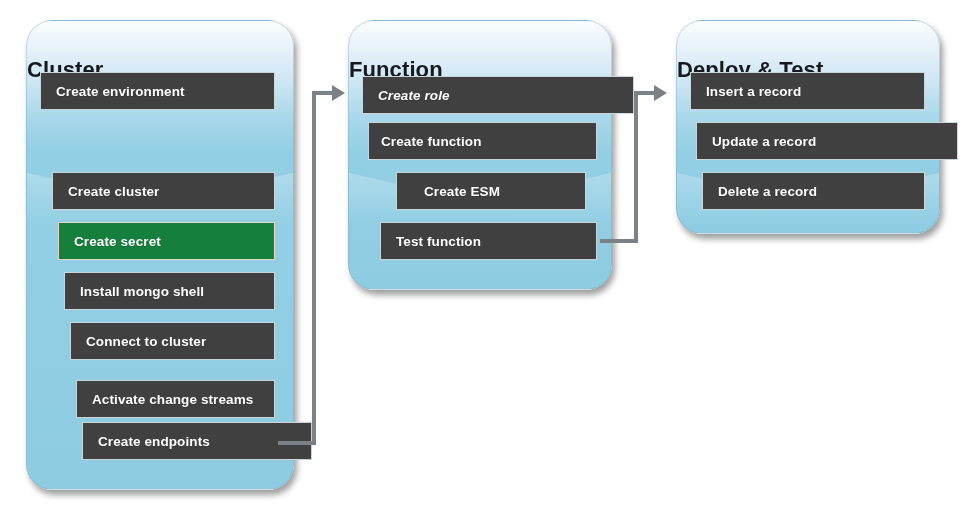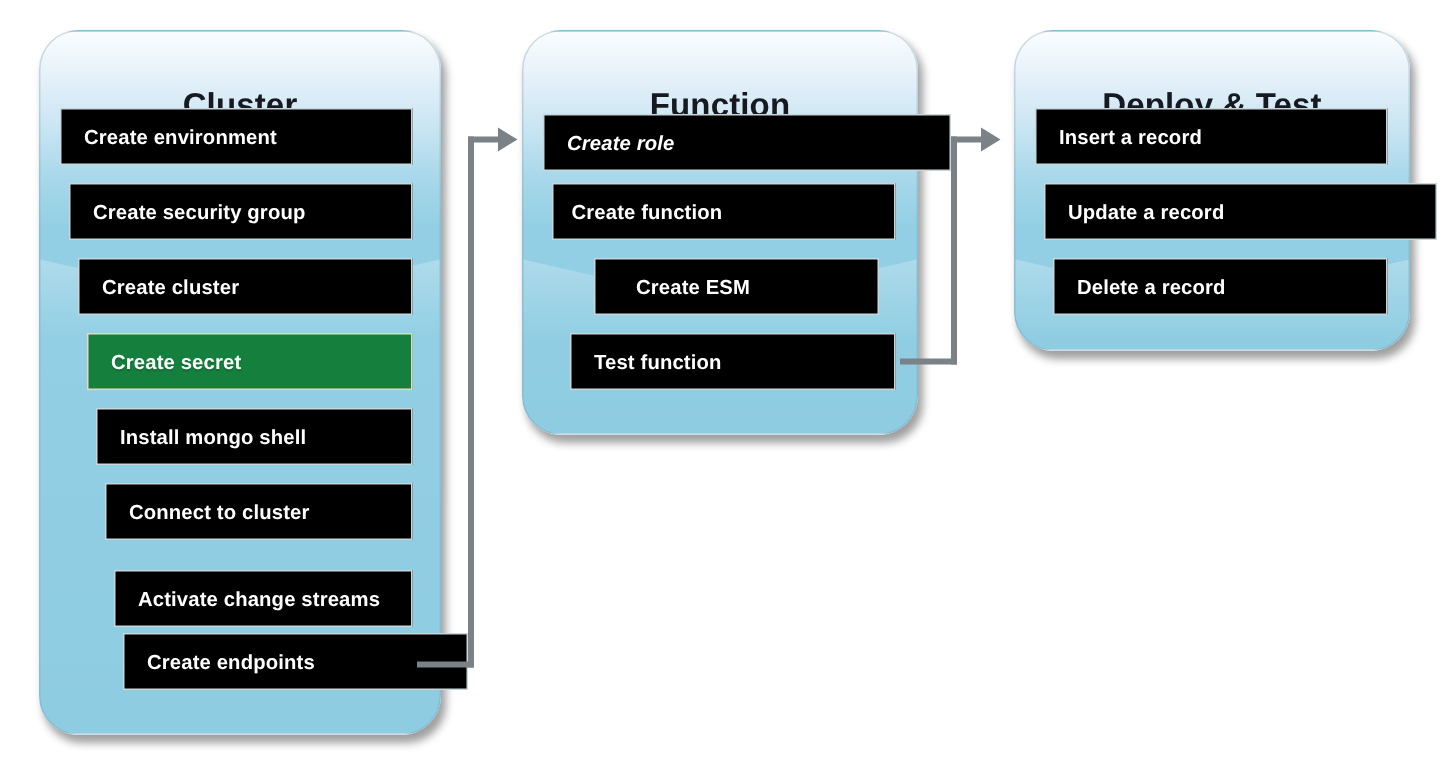--- a/index.html
+++ b/index.html
@@ -54,34 +54,34 @@
     pointer-events: none;
   }
   .panel.band-a::before { top: 146px; }
   .panel.band-b::before { top: 146px; }
   .panel.band-c::before { top: 146px; }
 
   .panel-title {
     position: absolute;
     left: 0;
     right: 0;
-    text-align: center;
+    text-align: left;
     color: #16191f;
     font-size: 22px;
     font-weight: bold;
     letter-spacing: 0.1px;
     line-height: 26px;
   }
 
   
   .step {
     position: absolute;
     height: 38px;
     box-sizing: border-box;
-    background: #000000;
+    background: #404040;
     border: 1px solid #c9d6da;
     color: #ffffff;
     font-size: 13.5px;
     font-weight: bold;
     display: flex;
     align-items: center;
     padding-left: 15px;
     letter-spacing: 0.1px;
     white-space: nowrap;
     text-shadow: 0 1px 1px rgba(0,0,0,0.18);
@@ -110,23 +110,20 @@
 <body>
 
 <div id="canvas">
 
   <div class="panel band-a" style="left:26px; top:20px; width:268px; height:470px;">
     <div class="panel-title" style="top:36px;">Cluster</div>
   </div>
 
   <div class="step" style="left:40px; top:72px; width:235px;">
     <span>Create environment</span>
-  </div>
-  <div class="step" style="left:46px; top:122px; width:229px;">
-    <span>Create security group</span>
   </div>
   <div class="step" style="left:52px; top:172px; width:223px;">
     <span>Create cluster</span>
   </div>
   <div class="step highlight" style="left:58px; top:222px; width:217px;">
     <span>Create secret</span>
   </div>
   <div class="step" style="left:64px; top:272px; width:211px;">
     <span>Install mongo shell</span>
   </div>

